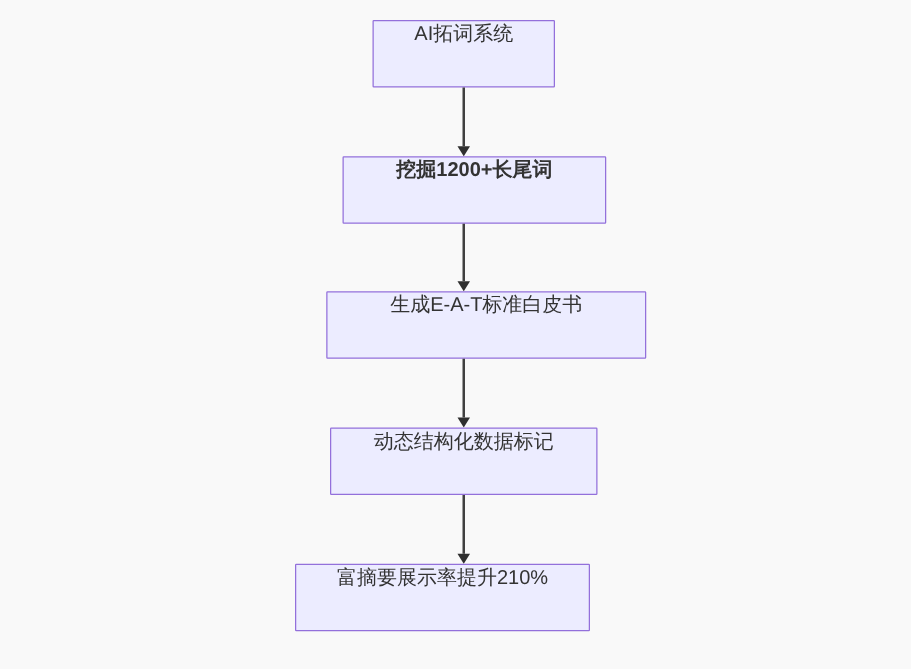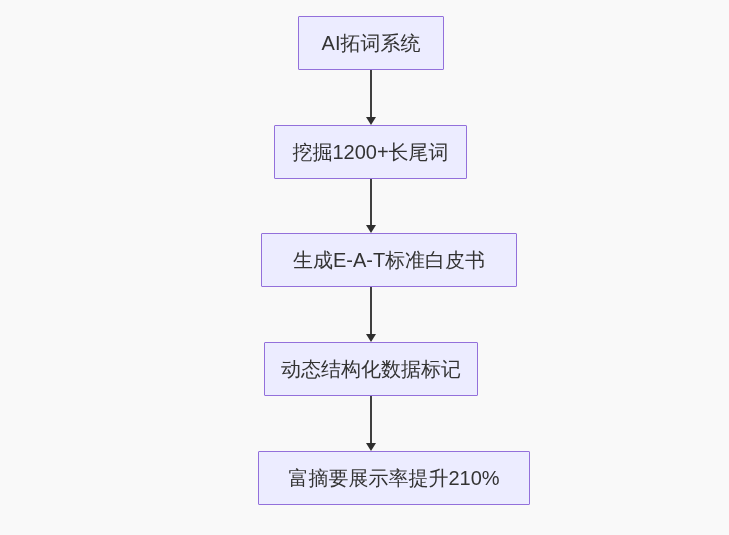--- a/index.html
+++ b/index.html
@@ -19,31 +19,30 @@
     height: 535px;
   }
   .node {
     position: absolute;
     box-sizing: border-box;
     height: 54px;
     background: #ECECFF;
     border: 1.5px solid #9370DB;
     border-radius: 1px;
     display: flex;
-    align-items: center;
     justify-content: center;
-    font-size: 20px;
+    font-size: 16px;
     color: #333333;
     white-space: nowrap;
   }
   .n1 { left: 298px; top: 16px;  width: 146px; }
-  .n2 { left: 274px; top: 125px; width: 193px; }
+  .n2 { left: 274px; top: 125px; width: 211px; font-weight: bold; }
   .n3 { left: 261px; top: 233px; width: 256px; }
   .n4 { left: 264px; top: 342px; width: 214px; }
-  .n5 { left: 258px; top: 451px; width: 272px; }
+  .n5 { left: 236px; top: 451px; width: 236px; }
 
   .edge {
     position: absolute;
     left: 371px;
     transform: translateX(-50%);
     display: flex;
     flex-direction: column;
     align-items: center;
   }
   .e1 { top: 70px;  height: 55px; }

